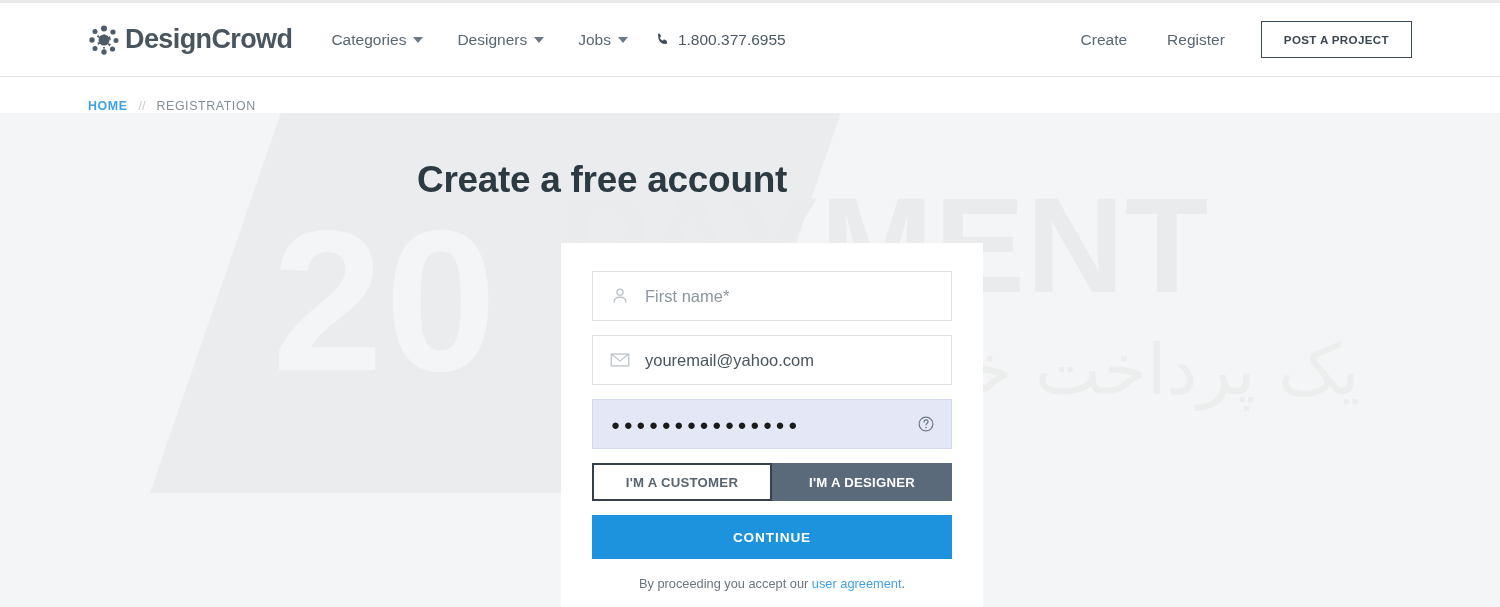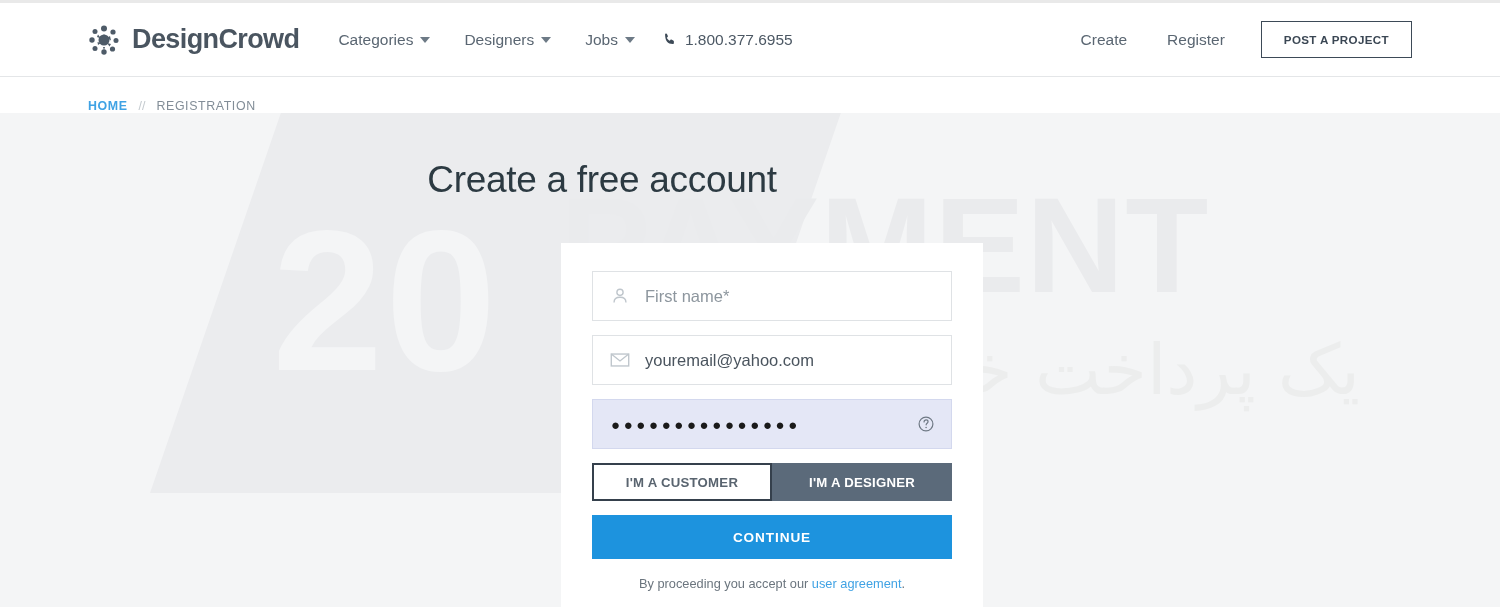--- a/index.html
+++ b/index.html
@@ -19,21 +19,21 @@
   }
 
   
   .header {
     position: absolute; top: 3px; left: 0; width: 1500px; height: 74px;
     background: #ffffff;
     border-bottom: 1px solid #e4e6e8;
     display: flex; align-items: center;
   }
   .brand {
-    display: flex; align-items: center; gap: 12px;
+    display: flex; align-items: center; gap: 5px;
     margin-left: 88px;
     cursor: pointer;
   }
   .brand-mark { width: 32px; height: 32px; display: block; }
   .brand-name {
     font-size: 27px; font-weight: bold; color: #4a5560;
     letter-spacing: -0.6px; white-space: nowrap;
   }
 
   .nav { display: flex; align-items: center; margin-left: 22px; gap: 0; }
@@ -114,21 +114,21 @@
     left: 600px; top: 222px;
     font-size: 70px; color: #eceded; direction: rtl;
     font-family: "DejaVu Sans", sans-serif; line-height: 1;
     width: 760px; text-align: right;
   }
 
   
   .title {
     position: absolute; top: 46px; left: 0; width: 1204px;
     text-align: center;
-    font-size: 37px; font-weight: normal; color: #2c3a42;
+    font-size: 37px; font-weight: bold; color: #2c3a42;
     letter-spacing: -0.3px;
   }
 
   
   .card {
     position: absolute; left: 561px; top: 130px;
     width: 422px; height: 364px;
     background: #ffffff;
   }
   .form { padding: 28px 31px 0 31px; }

